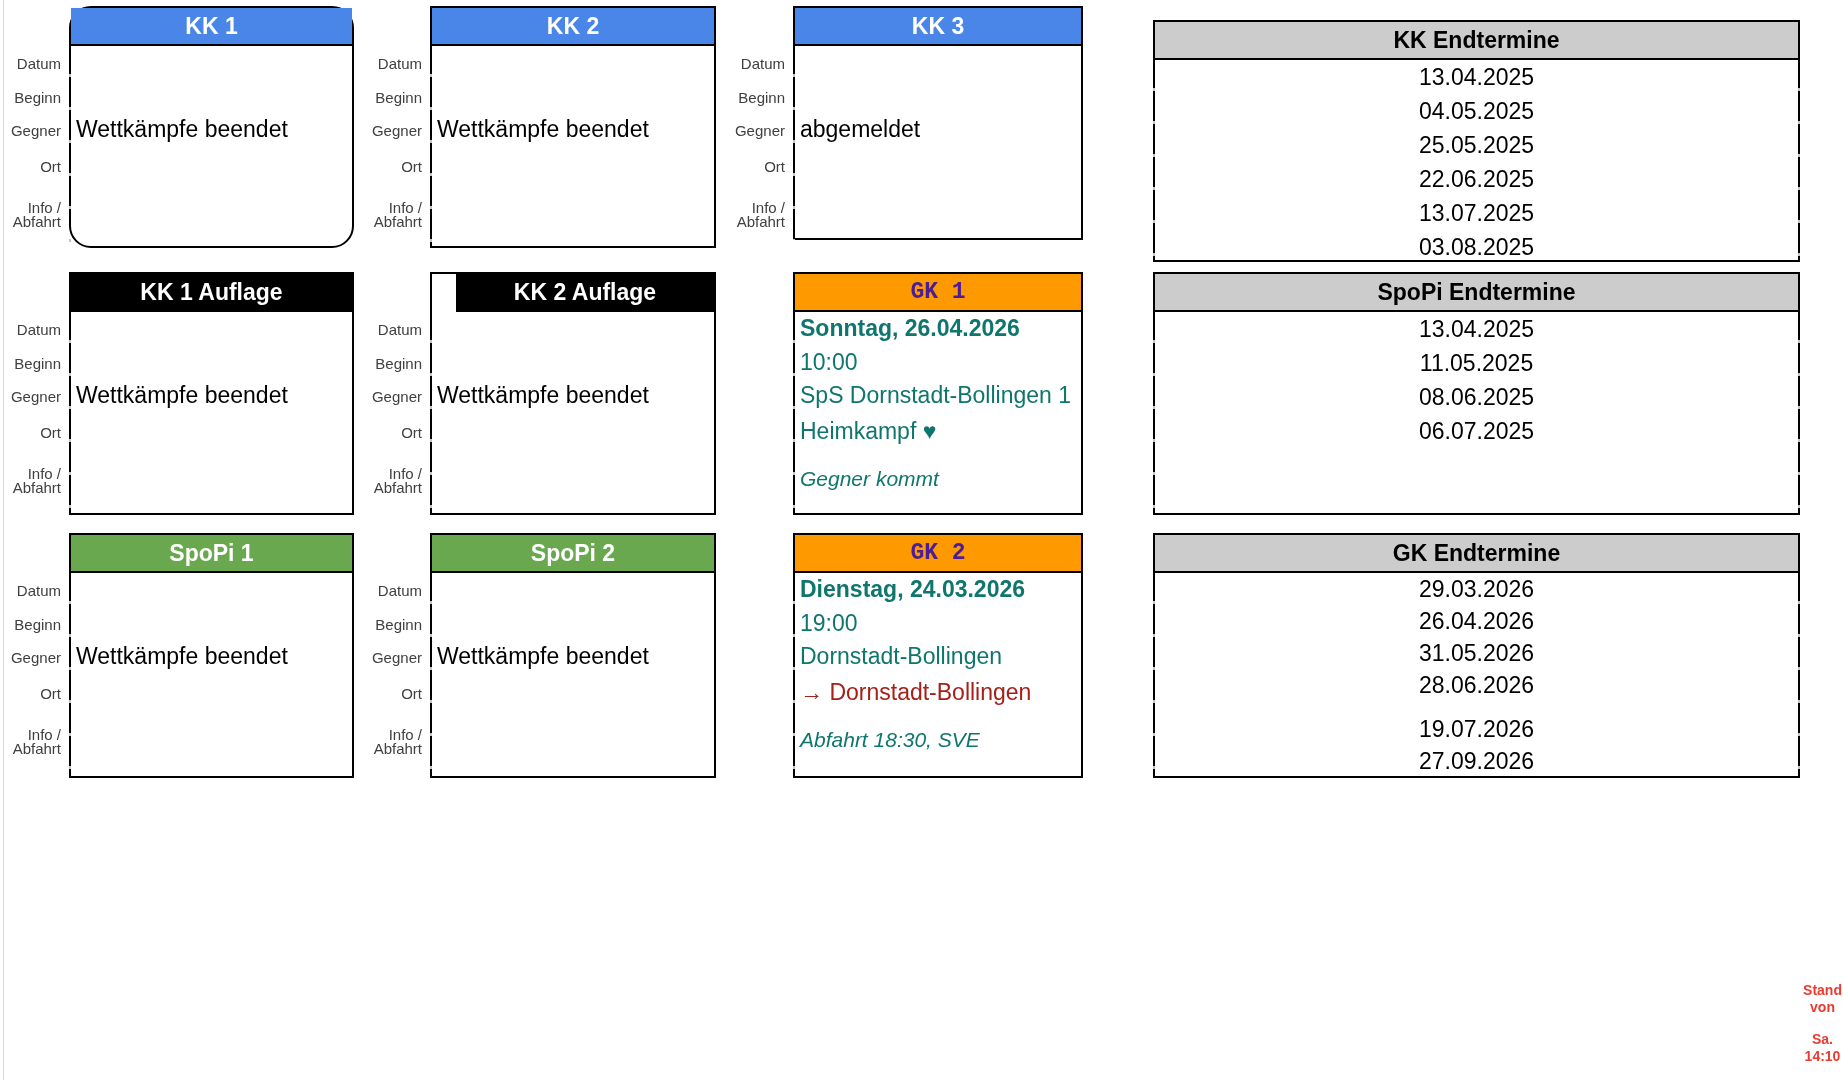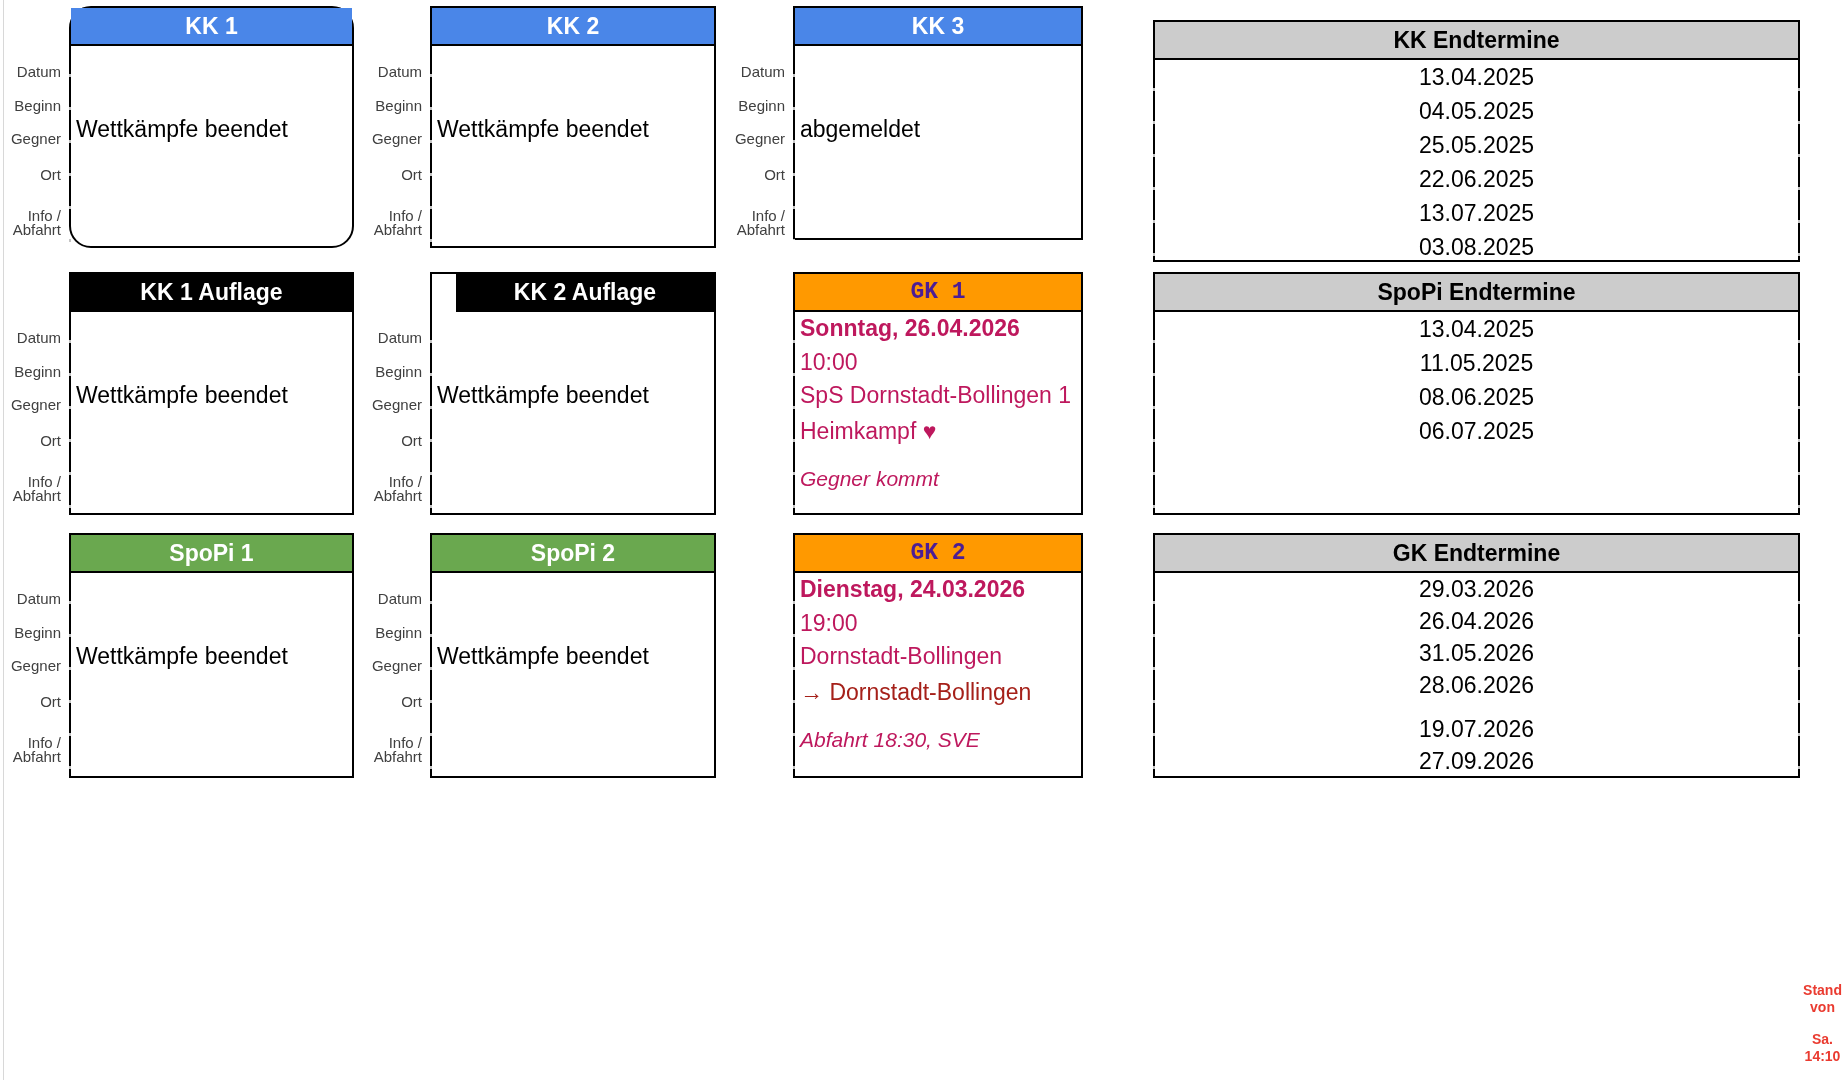--- a/index.html
+++ b/index.html
@@ -6,21 +6,21 @@
   body{
     width:1843px;height:1080px;position:relative;overflow:hidden;
     background:#ffffff;
     font-family:"Liberation Sans", sans-serif;
     -webkit-font-smoothing:antialiased;
   }
   .edge-line{position:absolute;left:3px;top:0;width:1px;height:100%;background:#d8d8d8;}
 
   
   .cardgroup{position:absolute;}
-  .labels{position:absolute;left:0;top:8px;width:60px;height:100%;}
+  .labels{position:absolute;left:0;top:0;width:60px;height:100%;}
   .lab{
     position:absolute;left:0;width:60px;text-align:right;
     font-size:15px;line-height:16px;color:#404040;height:16px;white-space:nowrap;
   }
   .lab.two{line-height:14px;height:28px;}
   .card{
     position:absolute;left:68px;top:0;box-sizing:border-box;
     border:2px solid #000;background:#fff;
   }
   .card-header{
@@ -28,21 +28,21 @@
     text-align:center;font-weight:bold;font-size:23px;line-height:36px;
     white-space:nowrap;overflow:hidden;
   }
   .hdr-blue{background:var(--blue,#4a86e8);color:#ffffff;}
   .hdr-black{background:var(--black-header,#000);color:#ffffff;}
   .hdr-green{background:var(--green,#6aa84f);color:#ffffff;}
   .hdr-orange{background:var(--orange,#ff9900);color:#4c1d95;font-family:Liberation Mono, monospace;}
 
   .line{
     position:absolute;left:0;width:100%;height:30px;line-height:30px;
-    font-size:23px;color:#be185d;padding-left:5px;white-space:nowrap;overflow:visible;
+    font-size:23px;color:#0f766e;padding-left:5px;white-space:nowrap;overflow:visible;
     box-sizing:border-box;
   }
   .line.l1{top:39px;font-weight:bold;}
   .line.l2{top:73px;}
   .line.l3{top:106px;}
   .line.l4{top:142px;}
   .line.l5{top:190px;font-style:italic;font-size:21px;}
   .line.red{color:var(--dark-red,#a52019);}
   .status{position:absolute;left:0;top:106px;width:100%;height:30px;line-height:30px;
     font-size:23px;color:#000;padding-left:5px;box-sizing:border-box;white-space:nowrap;}

